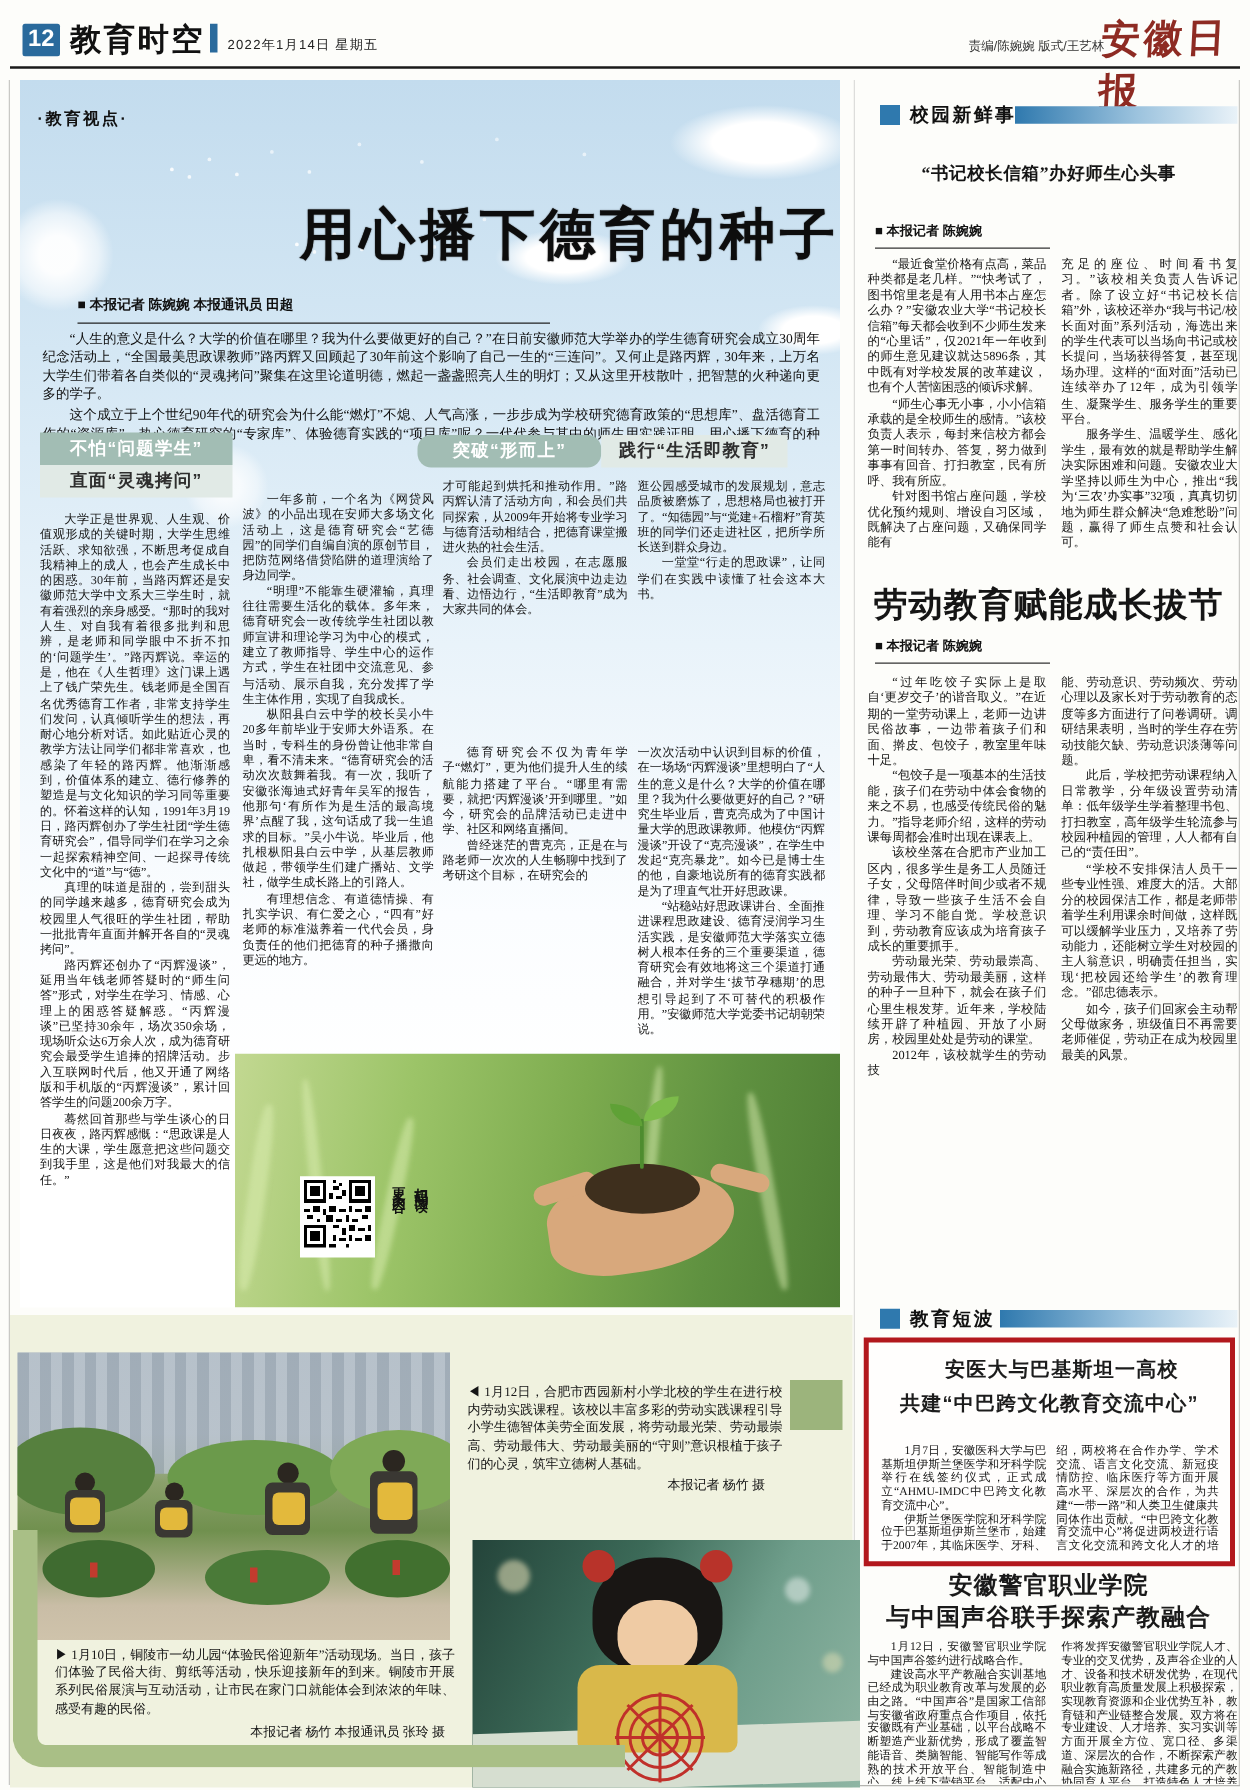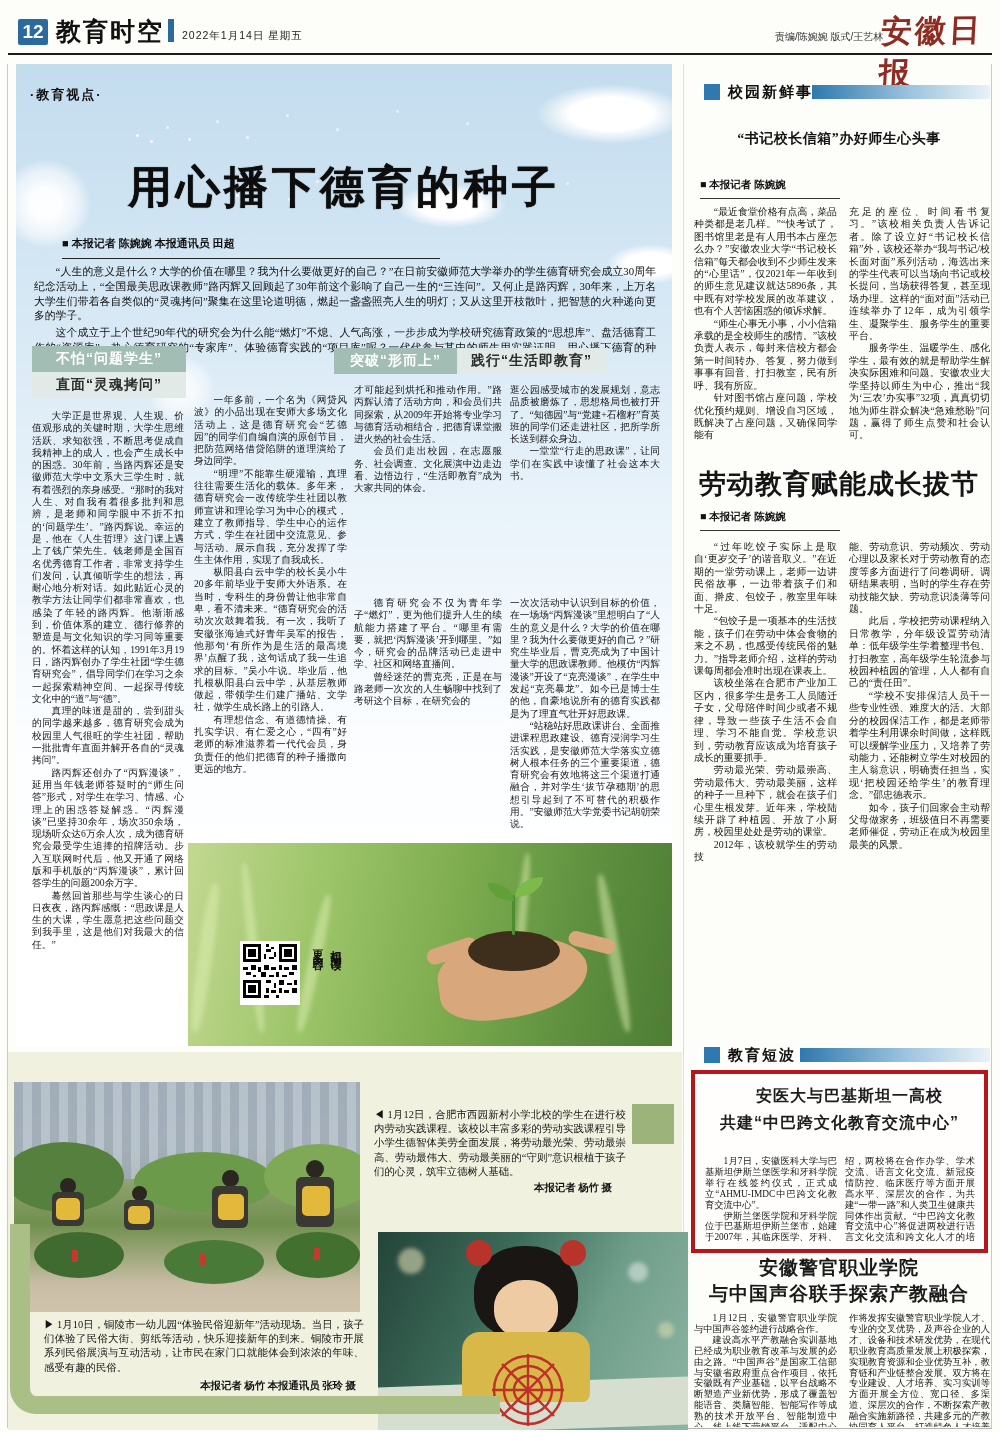--- a/index.html
+++ b/index.html
@@ -20,31 +20,31 @@
   
   .sky{background:linear-gradient(180deg,#c3dcee 0%,#d4e7f4 22%,#e9f3fa 46%,#fbfdff 68%,#ffffff 82%);overflow:hidden;}
   .cloud{position:absolute;background:radial-gradient(closest-side,#ffffff 55%,rgba(255,255,255,0));border-radius:50%;}
   .dandelion{position:absolute;border-radius:50%;
      background:radial-gradient(closest-side,rgba(255,255,255,.95) 25%,rgba(255,255,255,.55) 55%,rgba(255,255,255,0) 75%);}
   .seed{position:absolute;width:3px;height:3px;background:rgba(255,255,255,.9);border-radius:50%;
         box-shadow:14px 6px 0 rgba(255,255,255,.8),30px -8px 0 rgba(255,255,255,.7),52px 4px 0 rgba(255,255,255,.8),
         80px -14px 0 rgba(255,255,255,.6),110px 2px 0 rgba(255,255,255,.7),150px -20px 0 rgba(255,255,255,.6),
         200px -6px 0 rgba(255,255,255,.65),260px -24px 0 rgba(255,255,255,.55),330px -12px 0 rgba(255,255,255,.6);}
   .viewtag{font-size:13px;font-weight:900;color:#111;letter-spacing:2px;}
-  .mainhead{font-size:44px;font-weight:900;color:#0d0d0d;letter-spacing:4px;text-align:center;
+  .mainhead{font-size:44px;font-weight:900;color:#0d0d0d;letter-spacing:4px;text-align:right;
             font-family:Liberation Mono, monospace;text-shadow:0 0 1px #0d0d0d;}
   .byline{font-size:11px;font-weight:700;color:#111;border-bottom:1.5px solid #222;padding-bottom:7px;}
   .lead p{margin:0 0 2px 0;font-size:10.8px;line-height:14.8px;text-indent:2em;text-align:justify;
           color:#0f0f0f;font-family:"Liberation Serif",serif;}
   .subline{display:block;width:154px;text-align:center;font-size:14px;font-weight:800;
            padding:4px 0;letter-spacing:1px;}
   .sub-dark{background:#a2bdb4;color:#ffffff;}
   .sub-light{background:#e1eae6;color:#2e2e2e;}
   .subrow{display:flex;}
-  .subrow .sub-dark{padding:4px 16px;font-size:14px;font-weight:800;letter-spacing:1px;}
+  .subrow .sub-dark{padding:4px 28px;font-size:14px;font-weight:800;letter-spacing:1px;border-radius:11px;}
   .subrow .sub-light{padding:4px 14px;font-size:14px;font-weight:800;letter-spacing:1px;}
   .bt{font-family:"Liberation Serif",serif;color:#141414;overflow:hidden;}
   .bt p{margin:0;text-indent:2em;text-align:justify;}
   .bt p.cont{text-indent:0;}
   .bt-main{font-size:9.7px;line-height:12.3px;}
   
   .handphoto{background:linear-gradient(100deg,#c2d891 0%,#9cc468 28%,#7cab4e 55%,#5f9140 78%,#4e7d34 100%);overflow:hidden;}
   .blade{position:absolute;background:rgba(222,240,180,.5);filter:blur(2px);border-radius:40%;}
   .palm{position:absolute;background:#d8a87c;border-radius:46% 54% 60% 40%;}
   .finger{position:absolute;background:#d8a87c;border-radius:8px;}
@@ -70,21 +70,21 @@
   .redbox{border:4px solid #b2181d;background:#fffefd;}
   .boxtitle{font-size:16px;font-weight:800;color:#1c1c1c;text-align:center;letter-spacing:1px;
             font-family:"Liberation Sans",sans-serif;}
   .bt-s{font-size:9.3px;line-height:10.9px;}
   .headC{font-family:"Liberation Serif",serif;font-size:19px;font-weight:700;color:#1a1a1a;
          text-align:center;letter-spacing:1px;}
   
   .photopanel{background:#f0f2df;}
   .caption{font-family:"Liberation Serif",serif;font-size:10.4px;line-height:14.2px;color:#151515;
            text-align:justify;}
-  .credit{font-family:"Liberation Serif",serif;font-size:10.4px;color:#151515;font-weight:700;
+  .credit{font-family:"Liberation Serif",serif;font-size:10.4px;color:#151515;font-weight:400;
           text-align:right;}
   .greenblock{background:#9cb47c;}
   .ldecor{border-left:20px solid #a9bf86;border-bottom:18px solid #a9bf86;border-bottom-left-radius:26px;}
   
   .photo1{overflow:hidden;background:linear-gradient(180deg,#aab6c0 0%,#b7c1c9 28%,#8ba06b 45%,#70904e 62%,#c9bda6 88%,#cfc3ab 100%);}
   .fence{position:absolute;left:0;top:0;right:0;height:42%;
          background:repeating-linear-gradient(90deg,#9fabb6 0 9px,#b9c3cc 9px 18px);opacity:.85;}
   .shrub{position:absolute;border-radius:50%;}
   .fig-head{position:absolute;background:#2b2620;border-radius:50%;}
   .fig-body{position:absolute;background:#3a3833;border-radius:6px;}

